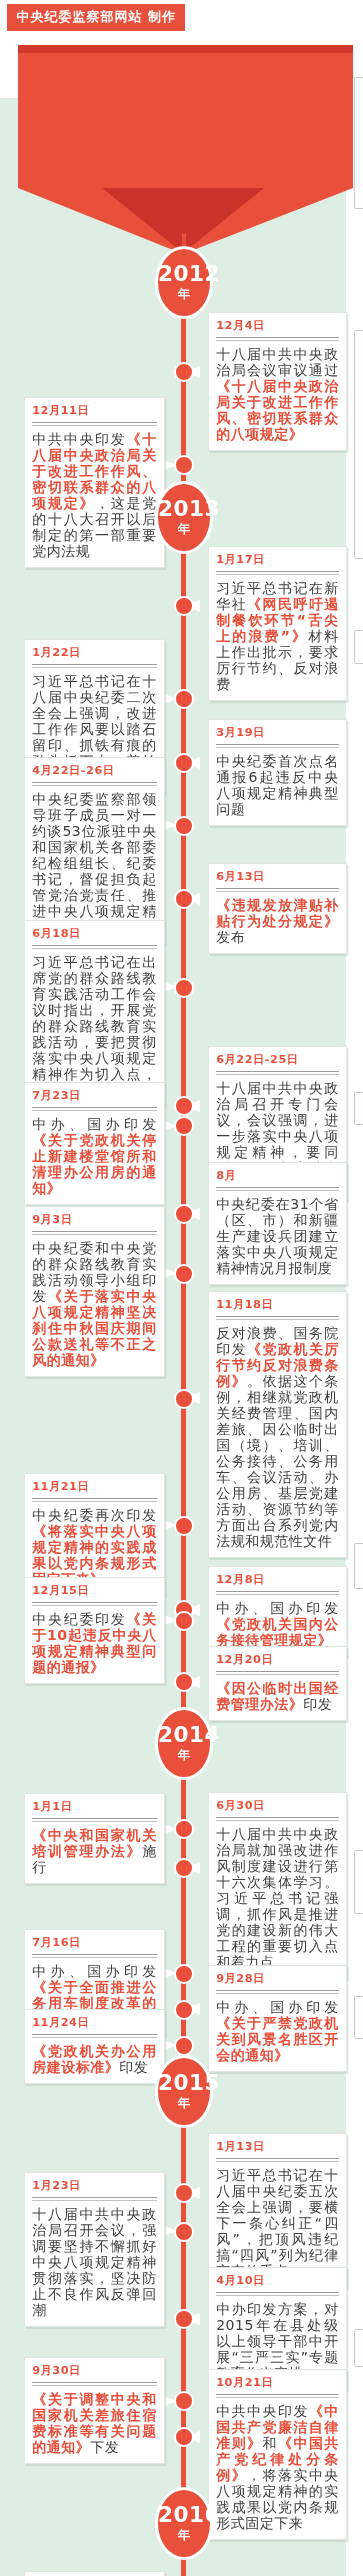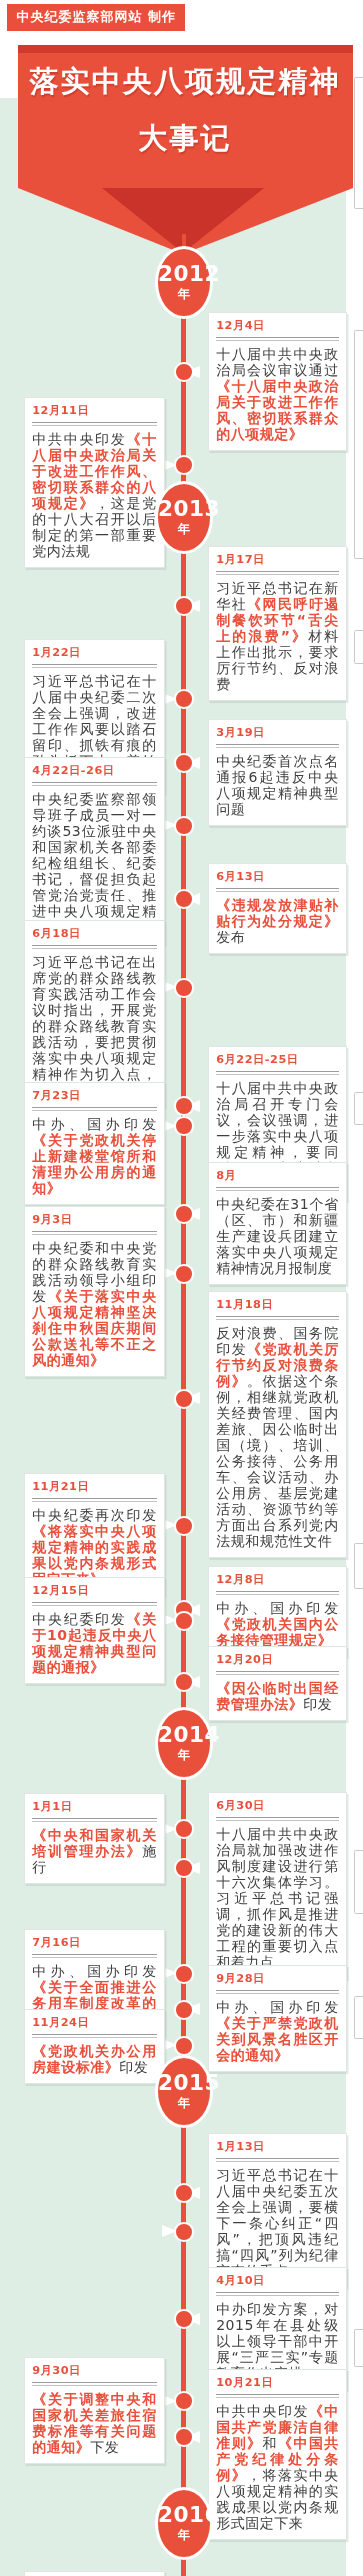--- a/index.html
+++ b/index.html
@@ -206,24 +206,20 @@
 
   <div class="mint-bg"></div>
   <div class="right-rail"></div>
 
   <div class="site-tag">中央纪委监察部网站 制作</div>
 
   <div class="banner-rect"></div>
   <div class="banner-topstrip"></div>
   <div class="banner-v-light"></div>
   <div class="banner-v-dark"></div>
-  <div class="banner-title">
-    <span class="line1">落实中央八项规定精神</span>
-    <span class="line2">大事记</span>
-  </div>
 
   <div class="spine-neck"></div>
   <div class="spine"></div>
 
 <div class="rail-box" style="top: 77px; height: 130px;"></div>
     <div class="rail-box" style="top: 330px; height: 227px;"></div>
     <div class="rail-box" style="top: 630px; height: 32px;"></div>
     <div class="rail-box" style="top: 1092px; height: 31px;"></div>
     <div class="rail-box" style="top: 1543px; height: 44px;"></div>
     <div class="rail-box" style="top: 1850px; height: 62px;"></div>
@@ -408,20 +404,25 @@
   </div>
 <div class="pointer from-left" style="top: 2039px;"></div>
     <div class="node-dot" style="top: 2036px;"></div>
   <div class="event-box right" style="top: 2133px;">
     <div class="event-date">1月13日</div>
     <div class="date-divider"></div>
     <div class="event-text"><span>习近平总书记在十八届中央纪委五次全会上强调，要横下一条心纠正“四风”，把顶风违纪搞“四风”列为纪律审查的重点</span></div>
   </div>
 <div class="pointer from-right" style="top: 2187px;"></div>
     <div class="node-dot" style="top: 2183px;"></div>
+  <div class="event-box left" style="top: 2172px;">
+    <div class="event-date">1月23日</div>
+    <div class="date-divider"></div>
+    <div class="event-text"><span>十八届中共中央政治局召开会议，强调要坚持不懈抓好中央八项规定精神贯彻落实，坚决防止不良作风反弹回潮</span></div>
+  </div>
 <div class="pointer from-left" style="top: 2225px;"></div>
     <div class="node-dot" style="top: 2222px;"></div>
   <div class="event-box right" style="top: 2267px;">
     <div class="event-date">4月10日</div>
     <div class="date-divider"></div>
     <div class="event-text"><span>中办印发方案，对2015年在县处级以上领导干部中开展“三严三实”专题教育作出安排</span></div>
   </div>
 <div class="pointer from-right" style="top: 2313px;"></div>
     <div class="node-dot" style="top: 2309px;"></div>
   <div class="event-box left" style="top: 2357px;">

